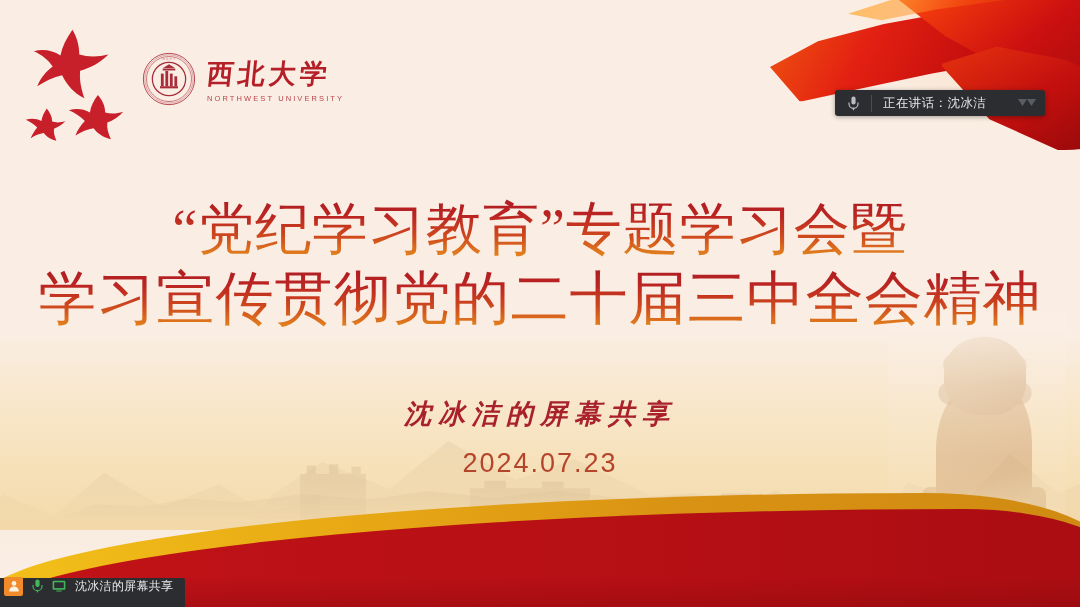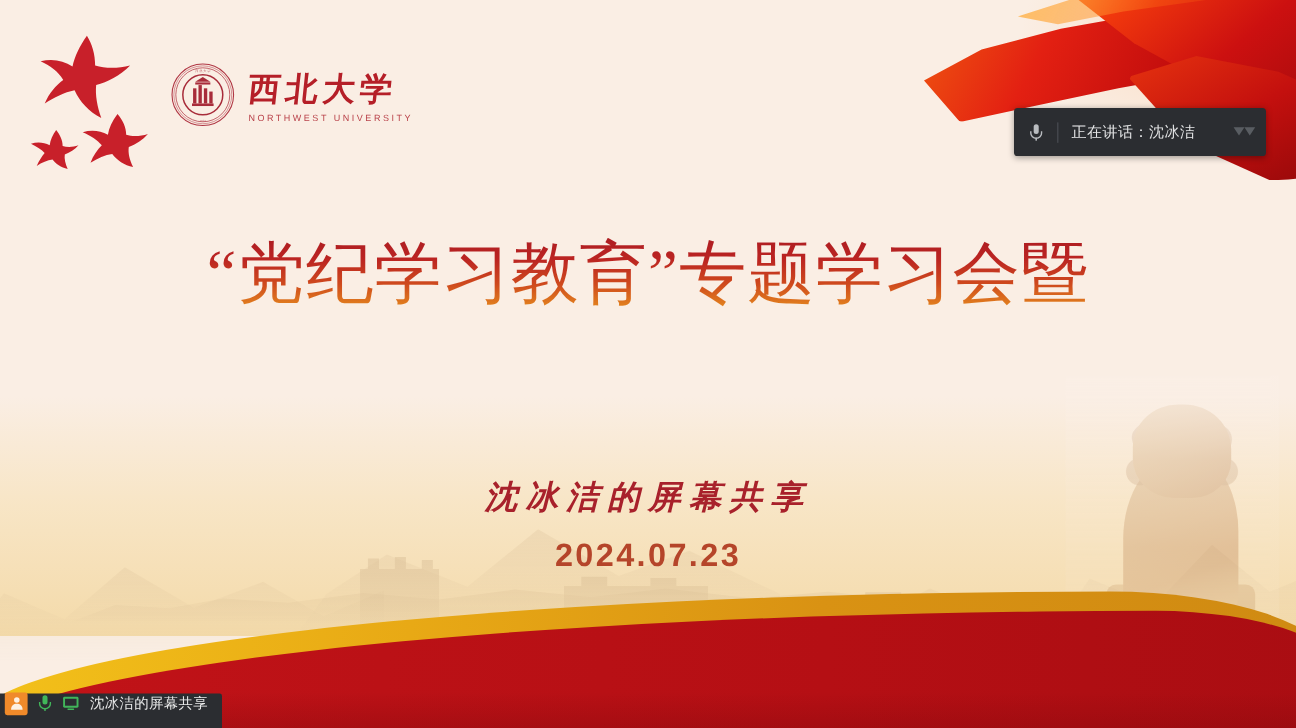--- a/index.html
+++ b/index.html
@@ -170,21 +170,21 @@
   .sub-block { position:absolute; left:0; right:0; top:396px; text-align:center; }
   .subtitle {
     font-family:"Liberation Serif","DejaVu Serif",serif;
     font-size:27px; font-weight:700; font-style:italic;
     letter-spacing:7px;
     color:#a8212b;
   }
   .date {
     margin-top:16px;
     font-family:"Liberation Sans","DejaVu Sans",sans-serif;
-    font-size:27px; font-weight:700; letter-spacing:2px;
+    font-size:27px; font-weight:400; letter-spacing:2px;
     color:#b5452a;
   }
 
   
   .swoosh-wrap { position:absolute; left:0; right:0; bottom:0; height:140px; overflow:hidden; }
   .swoosh-gold {
     position:absolute; left:-20px; bottom:-6px; width:1130px; height:120px;
     background:linear-gradient(95deg,#f3c21a 0%, #e8a915 32%, #d99213 62%, #cf8a12 100%);
     border-radius:92% 18% 0 0 / 100% 58% 0 0;
   }
@@ -193,22 +193,22 @@
     background:linear-gradient(92deg,#c21318 0%, #bb1116 30%, #b50f14 62%, #a90d12 100%);
     border-radius:86% 14% 0 0 / 100% 52% 0 0;
   }
   .swoosh-edge {
     position:absolute; left:0; right:0; bottom:0; height:30px;
     background:linear-gradient(180deg, rgba(140,10,14,0), rgba(130,8,12,.35));
   }
 
   
   .speaker-overlay {
-    position:absolute; top:90px; right:25px;
-    width:210px; height:40px;
+    position:absolute; top:90px; right:35px;
+    width:210px; height:26px;
     background:#2b2d31;
     border-radius:3px;
     display:flex; align-items:center;
     box-shadow:0 1px 5px rgba(0,0,0,.35);
     color:#e8e9ea;
   }
   .so-mic { width:36px; display:flex; align-items:center; justify-content:center; }
   .so-div { width:1px; height:17px; background:#4a4d53; }
   .so-label {
     flex:1;
@@ -324,20 +324,21 @@
       <div class="uni-text">
         <div class="uni-cn">西北大学</div>
         <div class="uni-en">NORTHWEST UNIVERSITY</div>
       </div>
     </div>
 
   </div>
 
   <div class="title-block">
     <div class="title-line title-line-1">“党纪学习教育”专题学习会暨</div>
+    <div class="title-line title-line-2">学习宣传贯彻党的二十届三中全会精神</div>
   </div>
 
   <div class="sub-block">
     <div class="subtitle">沈冰洁的屏幕共享</div>
     <div class="date">2024.07.23</div>
   </div>
 
   <div class="swoosh-wrap">
     <div class="swoosh-gold"></div>
     <div class="swoosh-red"></div>

